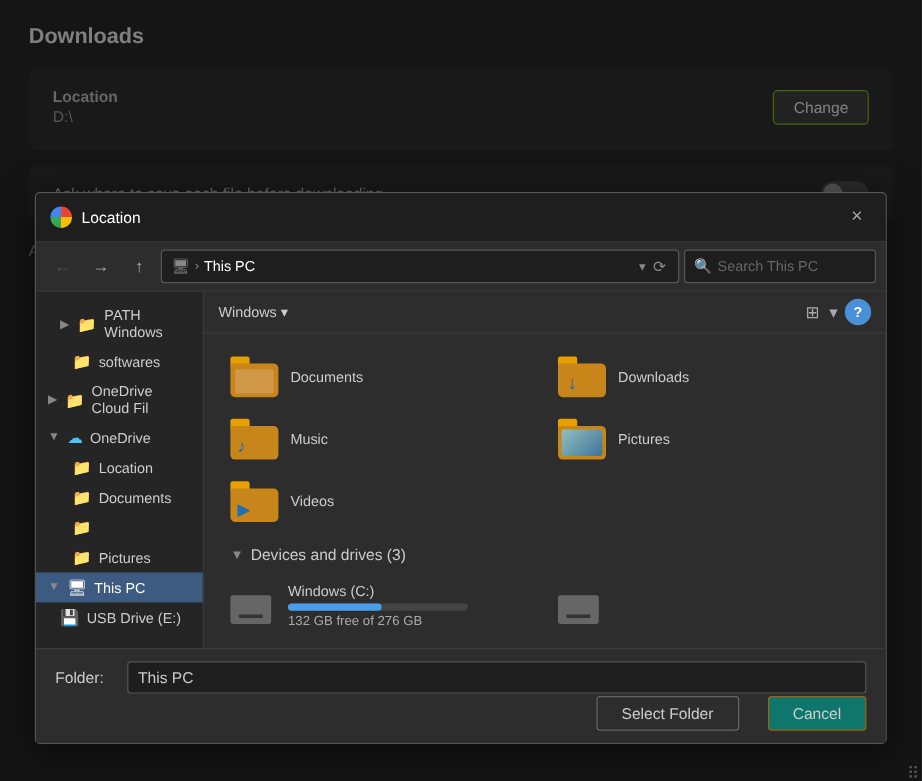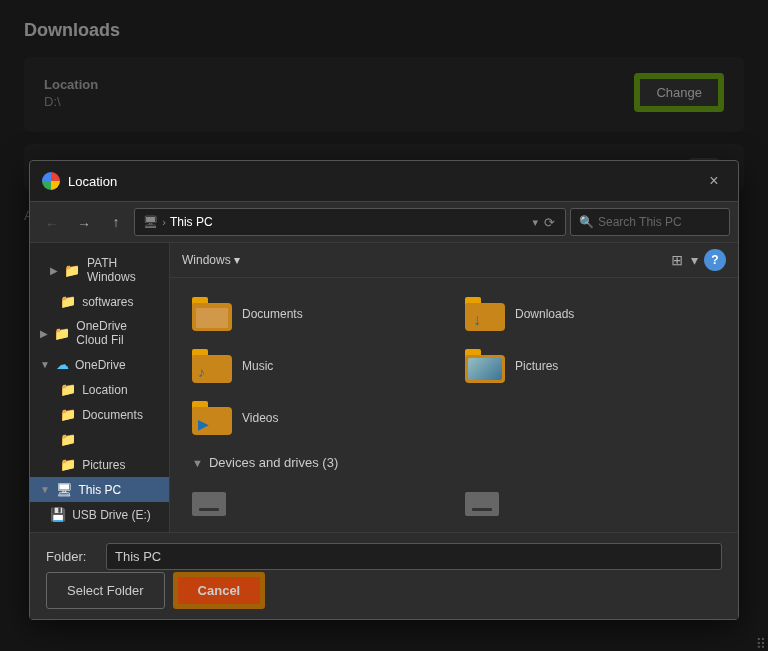--- a/index.html
+++ b/index.html
@@ -42,21 +42,21 @@
 
     .location-label {
       color: #cccccc;
       font-size: 13px;
       font-weight: 600;
     }
 
     .change-btn {
       background: #444444;
       color: #ffffff;
-      border: 6px solid #84cc16;
+      border: 1px solid #84cc16;
       border-radius: 4px;
       padding: 6px 16px;
       cursor: pointer;
       font-size: 13px;
     }
 
     .location-value {
       color: #aaaaaa;
       font-size: 13px;
       margin-top: 2px;
@@ -502,43 +502,42 @@
       border: 1px solid #555555;
       border-radius: 3px;
       color: #cccccc;
       font-size: 13px;
       padding: 5px 8px;
       outline: none;
     }
 
     .footer-btns {
       display: flex;
-      justify-content: flex-start;
-      gap: 8px;
+      justify-content: flex-end;
+      gap: 24px;
     }
 
     .select-btn {
       background: #2d2d2d;
       border: 1px solid #666666;
       border-radius: 3px;
       color: #cccccc;
       font-size: 13px;
       padding: 6px 20px;
       cursor: pointer;
     }
 
     .cancel-btn {
-      background: #c2410c;
-      border: 5px solid #a16207;
+      background: #0f766e;
+      border: 1px solid #a16207;
       border-radius: 3px;
       color: #cccccc;
       font-size: 13px;
       padding: 6px 20px;
       cursor: pointer;
-      font-weight: bold;
     }
 
     
     .resize-handle {
       position: absolute;
       bottom: 0;
       right: 0;
       width: 14px;
       height: 14px;
       cursor: se-resize;
@@ -718,20 +717,27 @@
           <div class="section-header">
             <span style="color:#888;font-size:11px;">▼</span>
             <span class="section-header-text">Devices and drives (3)</span>
           </div>
 
           <div class="drive-item">
             <div class="drive-icon">
               <div class="drive-body"></div>
               <div class="drive-slot"></div>
             </div>
+            <div class="drive-info">
+              <div class="drive-name">Windows (C:)</div>
+              <div class="drive-bar-bg">
+                <div class="drive-bar-fill" style="width:52%;background:#4a9de8;"></div>
+              </div>
+              <div class="drive-free">132 GB free of 276 GB</div>
+            </div>
           </div>
 
           <div class="drive-item">
             <div class="drive-icon">
               <div class="drive-body"></div>
               <div class="drive-slot"></div>
             </div>
           </div>
 
         </div>

